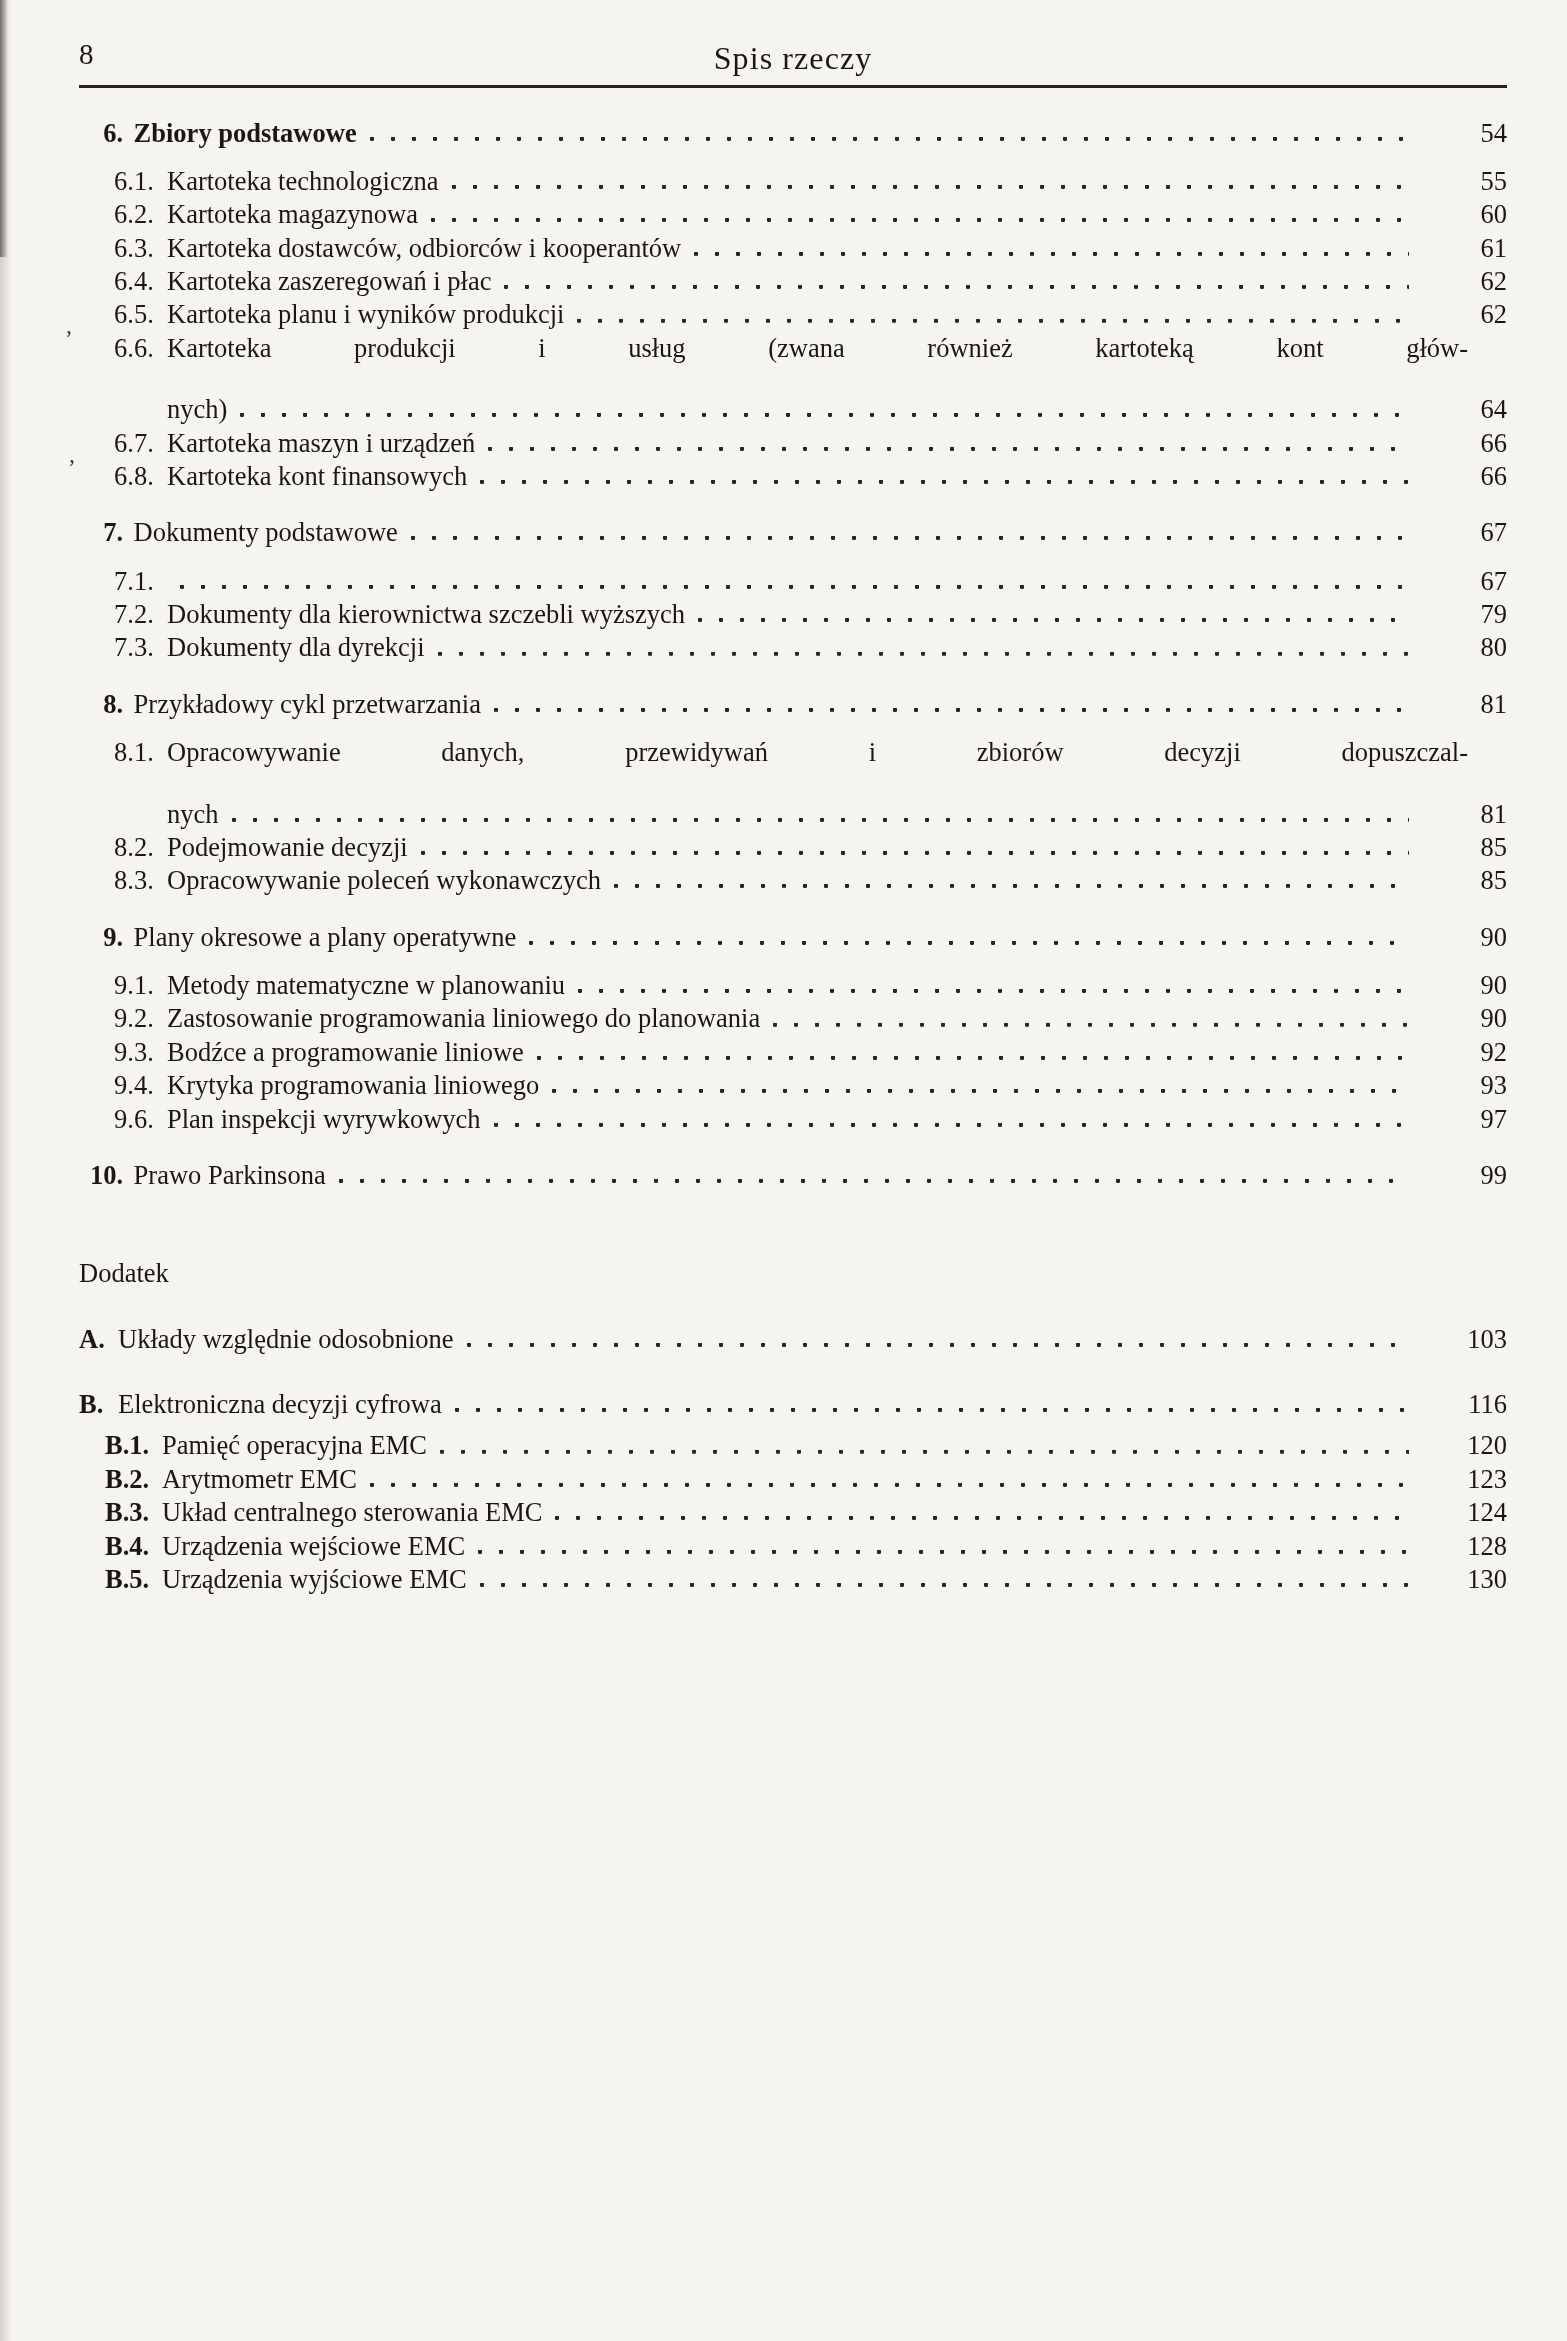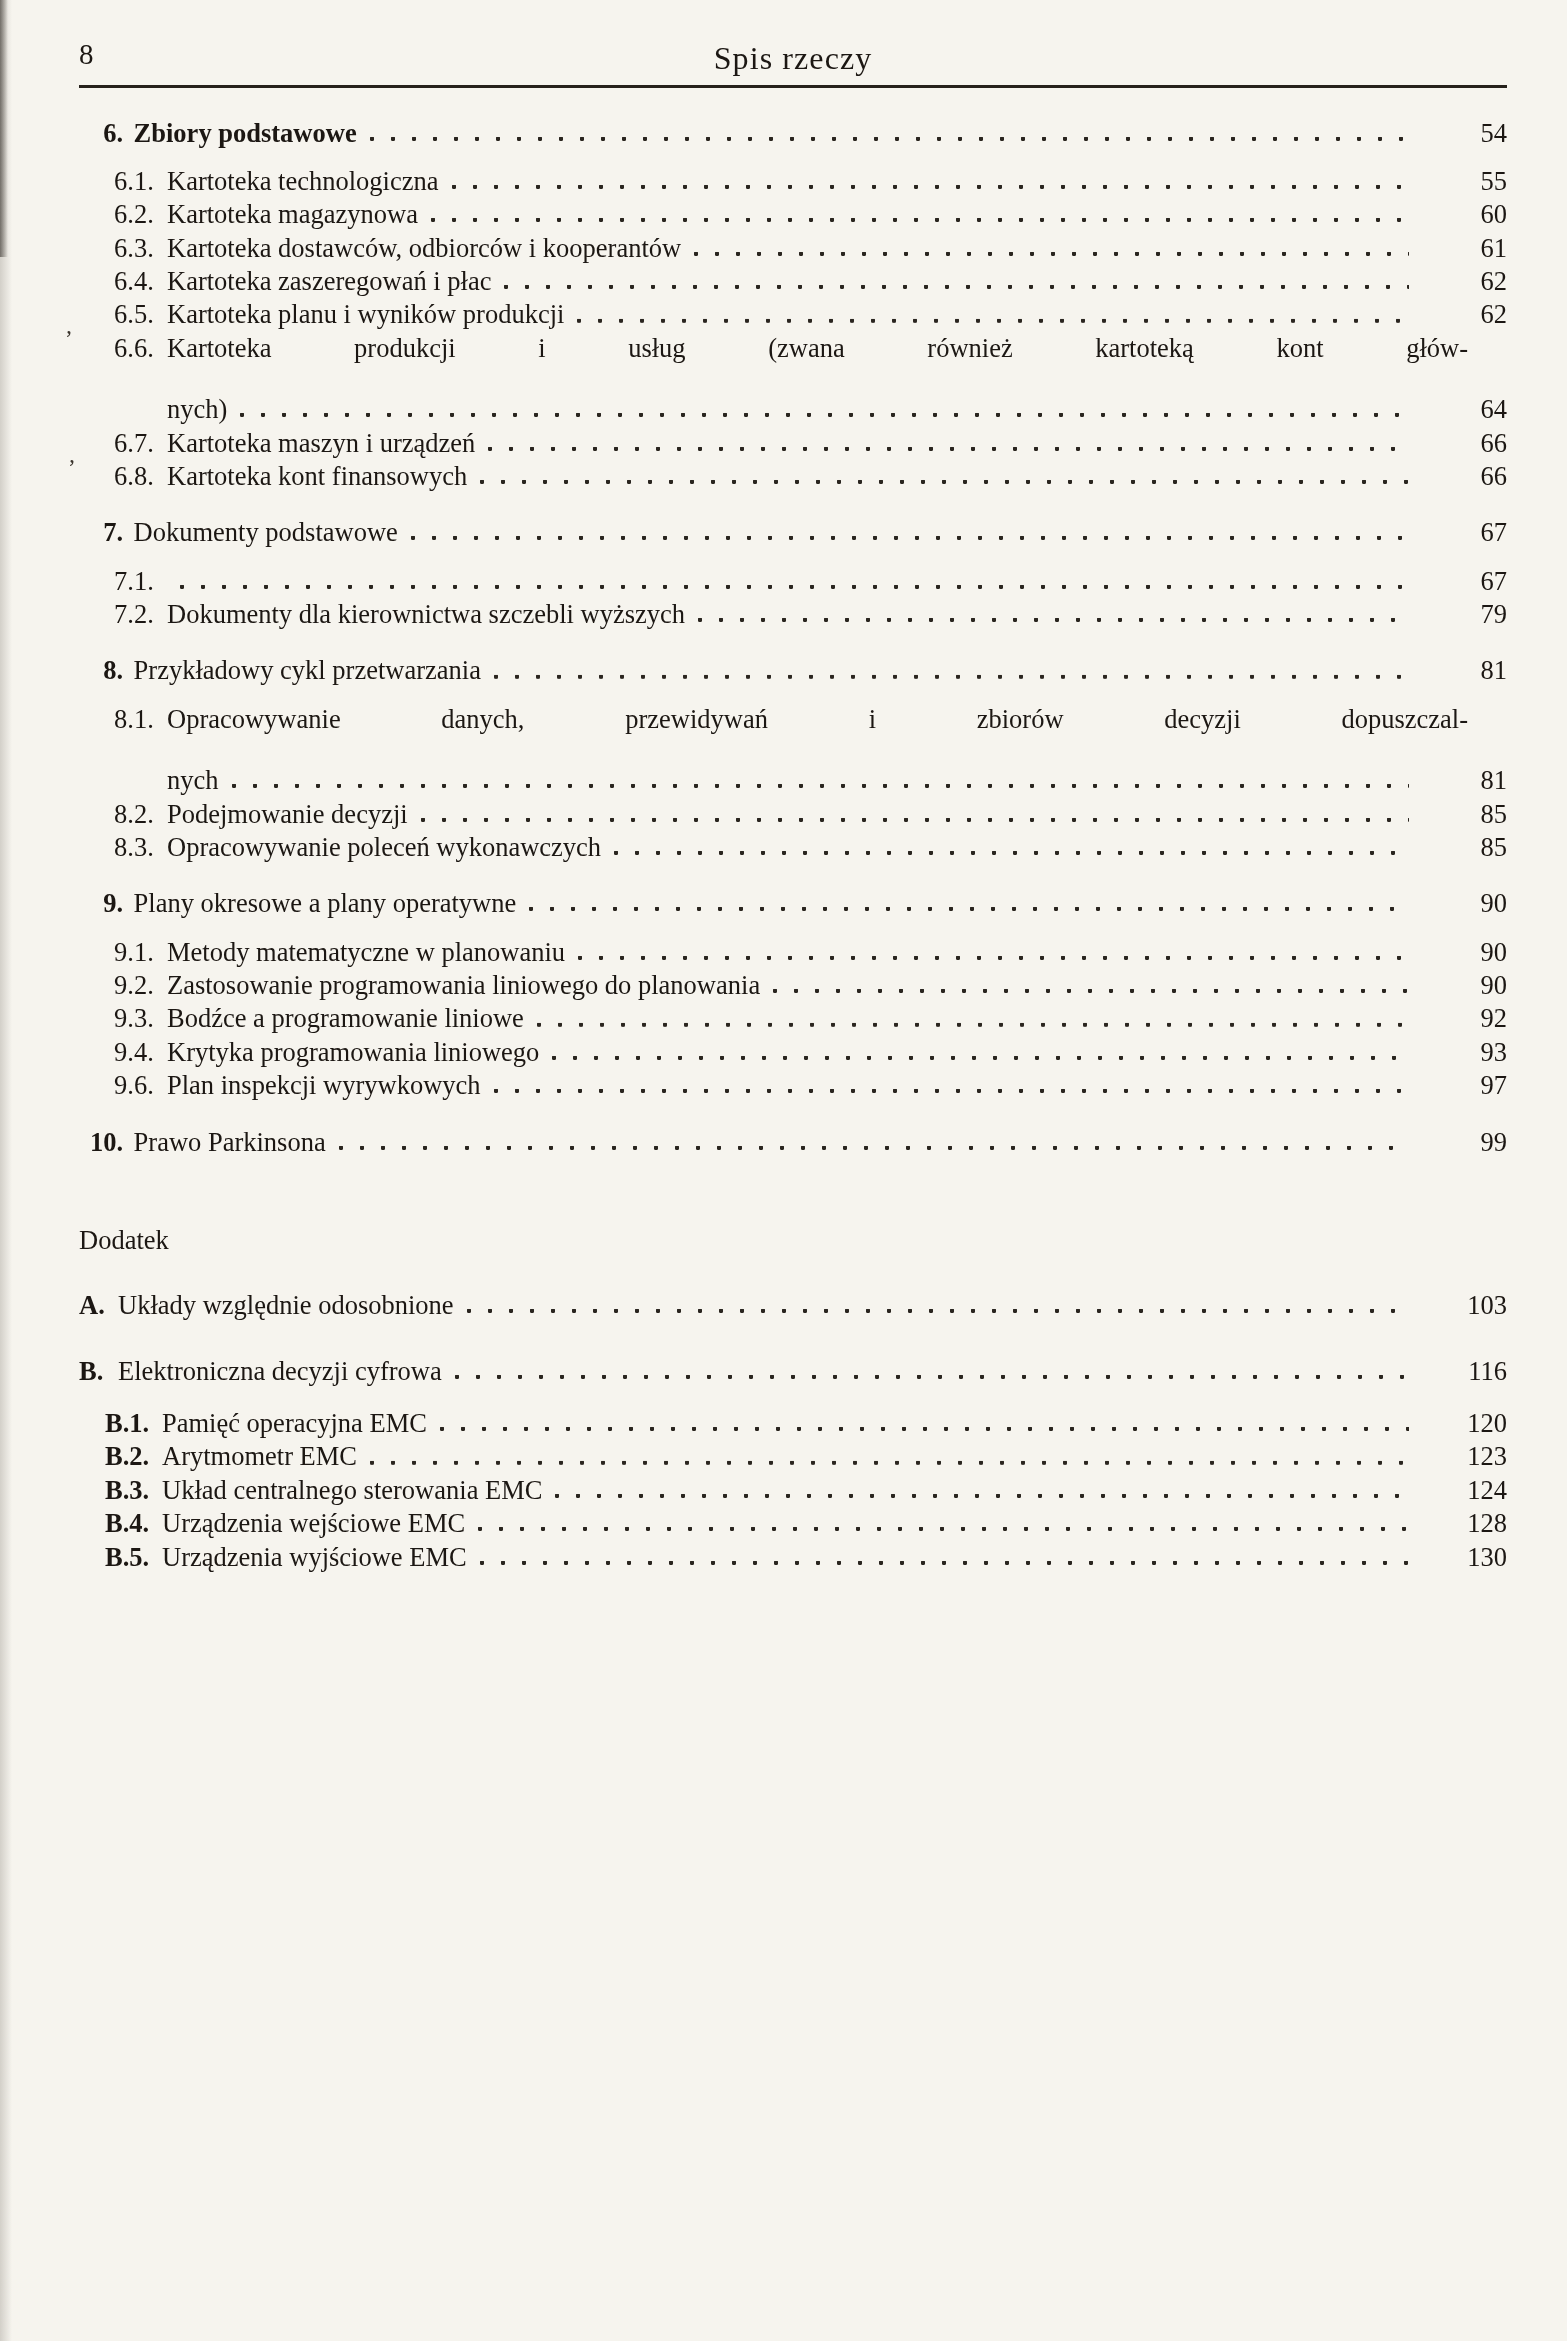--- a/index.html
+++ b/index.html
@@ -65,21 +65,21 @@
     white-space: normal;
     text-align: justify;
     text-align-last: justify;
     padding-right: 39px;
   }
 
   .toc-heading{ margin-top: 65px; margin-bottom: 7.6px; font-size: 26.5px; }
 
   .appendix{ margin-top: 32px; }
   .appendix .num{ width: 33px; margin-right: 6px; font-weight: 700; }
-  .appendix + .appendix-sub{ margin-top: 19px; }
+  .appendix + .appendix-sub{ margin-top: 8px; }
   .appendix-sub{ padding-left: 26px; }
   .appendix-sub .num{ width: 51px; margin-right: 6px; font-weight: 700; }
 
   .artifact{ position:absolute; color:#3a342c; font-size: 23px; }
   .a1{ left: 65px; top: 325px; }
   .a2{ left: 68px; top: 454px; }
 </style>
 </head>
 <body style="--paper: #f6f4ee; --ink: #1c1713;">
 
@@ -184,20 +184,28 @@
         </div>
       </div>
       <div class="entry sub">
         <div class="line line1">
           <span class="num">7.2.</span>
           <span class="title">Dokumenty dla kierownictwa szczebli wyższych</span>
           <span class="leader"></span>
           <span class="pg">79</span>
         </div>
       </div>
+      <div class="entry sub">
+        <div class="line line1">
+          <span class="num">7.3.</span>
+          <span class="title">Dokumenty dla dyrekcji</span>
+          <span class="leader"></span>
+          <span class="pg">80</span>
+        </div>
+      </div>
       <div class="entry section">
         <div class="line line1">
           <span class="num">8.</span>
           <span class="title">Przykładowy cykl przetwarzania</span>
           <span class="leader"></span>
           <span class="pg">81</span>
         </div>
       </div>
       <div class="entry sub multi">
         <div class="line line1">

